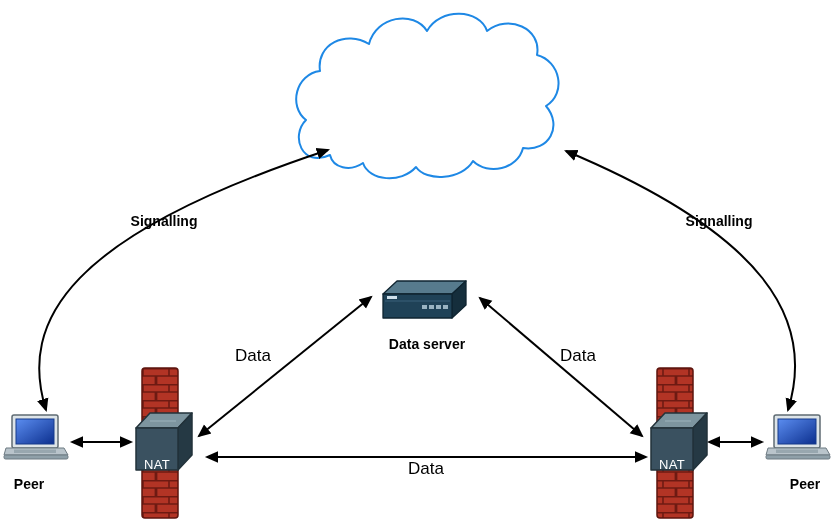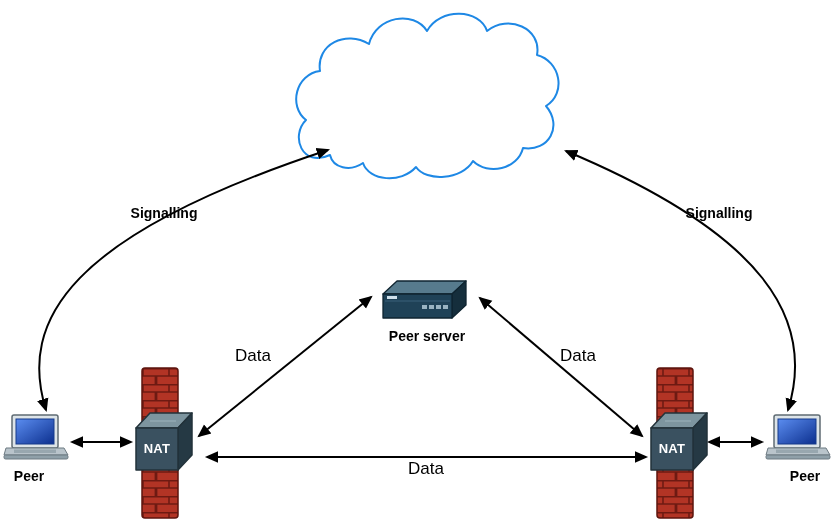--- a/index.html
+++ b/index.html
@@ -3,22 +3,22 @@
 <meta charset="utf-8">
 <title>Network Diagram</title>
 <style>
   * { margin:0; padding:0; box-sizing:border-box; }
   html,body { background:#ffffff; }
   body { font-family:"Liberation Sans", sans-serif; }
   .canvas { position:relative; width:834px; height:520px; background:#ffffff; overflow:hidden; }
   .canvas > svg { position:absolute; left:0; top:0; }
   .lbl { position:absolute; transform:translateX(-50%); white-space:nowrap;
          font-size:17px; color:#000; line-height:1.1; }
-  .lbl.bold { font-weight:bold; font-size:14px; }
-  .lbl.nat  { color:#ffffff; font-weight:bold; font-size:13px; letter-spacing:.3px; }
+  .lbl.bold { font-weight:bold; font-size:14px;margin-top:8px; }
+  .lbl.nat  { color:#ffffff; font-weight:normal; font-size:13px; letter-spacing:.3px;margin-top:16px; }
 </style>
 </head>
 <body>
 
 <div class="canvas">
 
   <svg width="834" height="520" viewBox="0 0 834 520">
     <defs>
       <marker id="arr" viewBox="0 0 10 10" refX="8" refY="5" markerWidth="7" markerHeight="7" orient="auto-start-reverse">
         <path d="M 0 0.8 L 9.5 5 L 0 9.2 Z" fill="#000000"></path>
@@ -111,21 +111,21 @@
   <div class="lbl bold" style="left:164px; top:206px;">Signalling</div>
 
   <div class="lbl bold" style="left:719px; top:206px;">Signalling</div>
 
   <div class="lbl" style="left:253px; top:347px;">Data</div>
 
   <div class="lbl" style="left:578px; top:347px;">Data</div>
 
   <div class="lbl" style="left:426px; top:460px;">Data</div>
 
-  <div class="lbl bold" style="left:427px; top:329px;">Peer server</div>
+  <div class="lbl bold" style="left:427px; top:329px;">Data server</div>
 
   <div class="lbl nat" style="left:157px; top:442px;">NAT</div>
 
   <div class="lbl nat" style="left:672px; top:442px;">NAT</div>
 
   <div class="lbl bold" style="left:29px; top:469px;">Peer</div>
 
   <div class="lbl bold" style="left:805px; top:469px;">Peer</div>
 
 </div>

